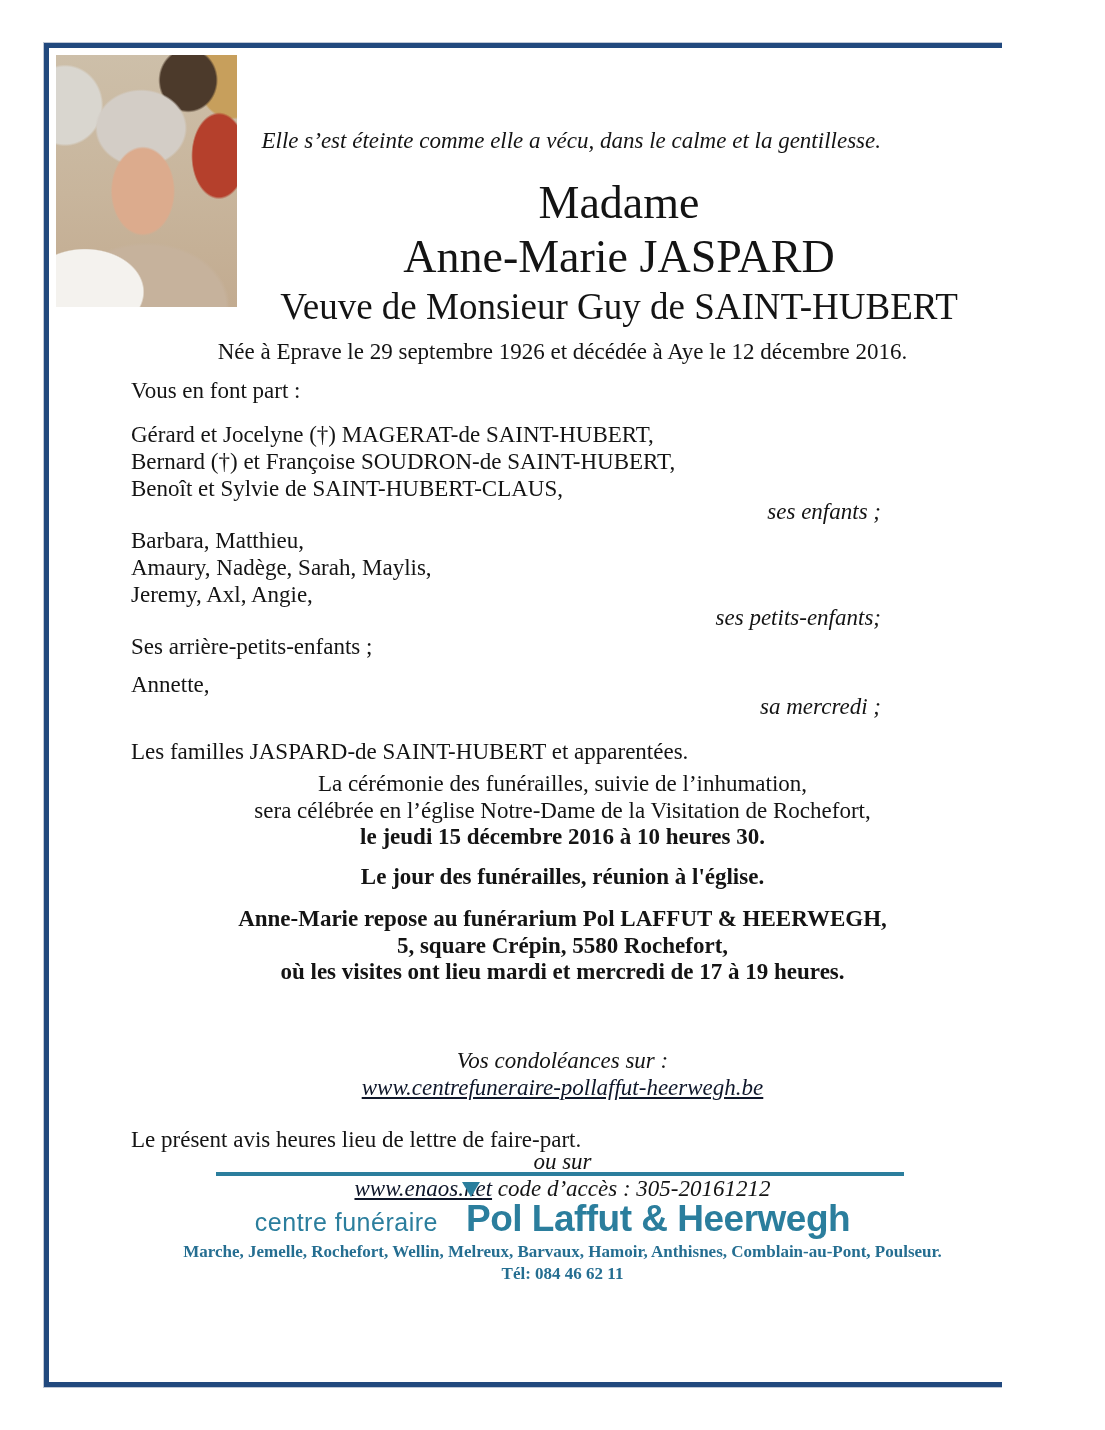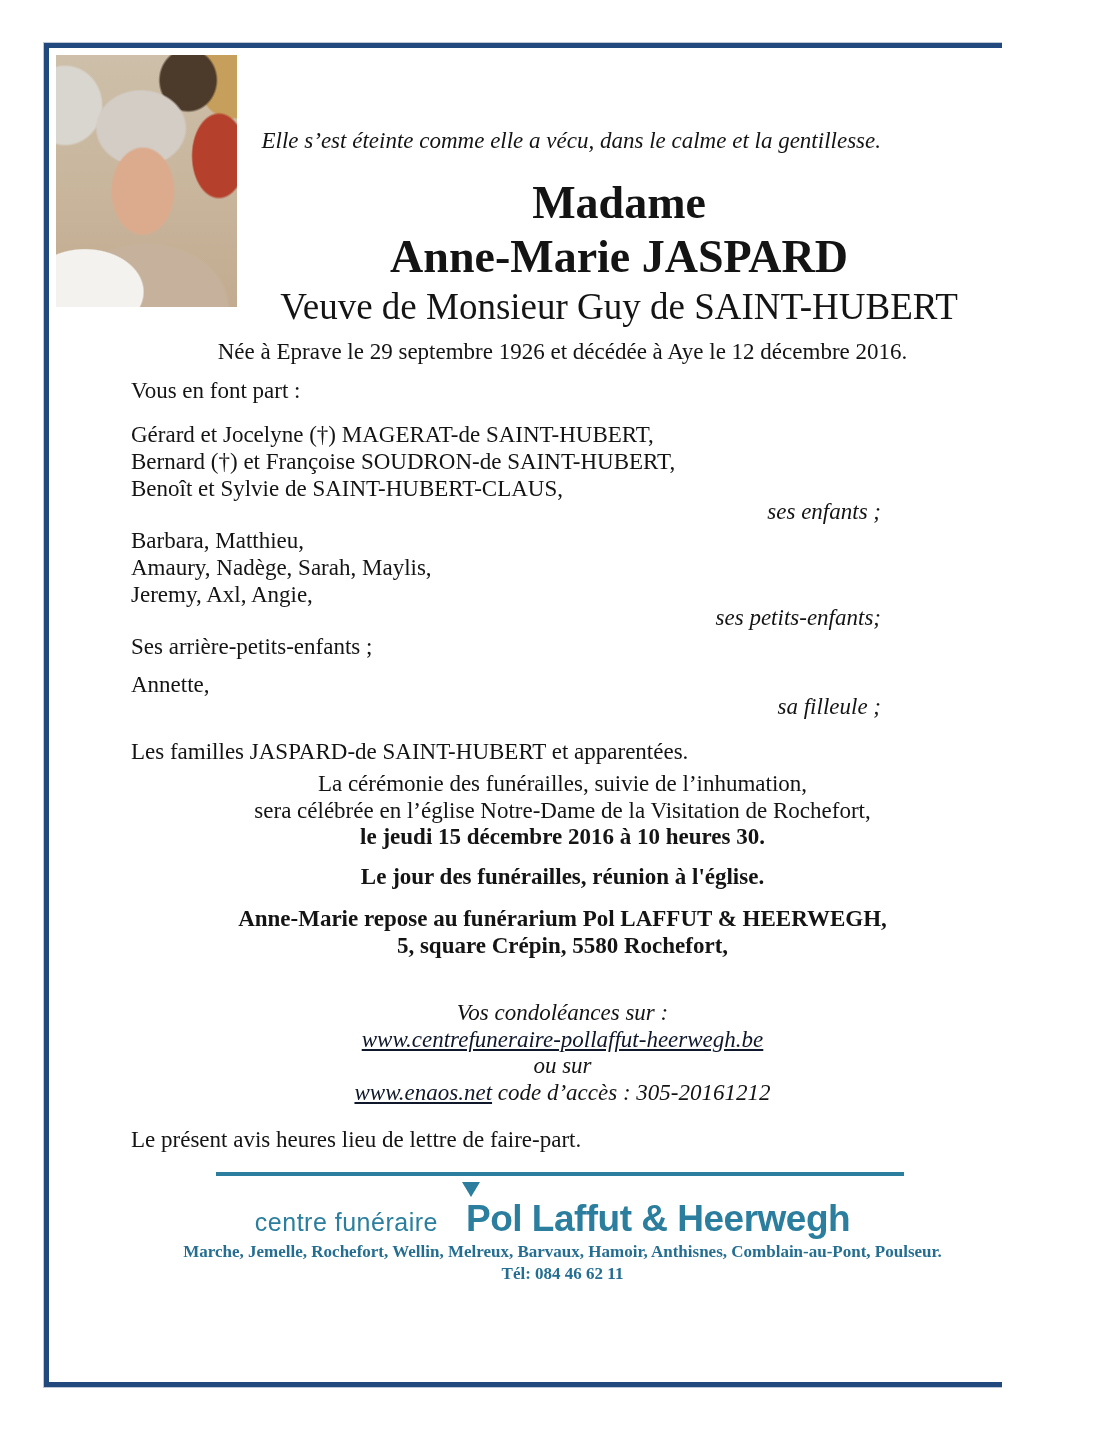--- a/index.html
+++ b/index.html
@@ -27,25 +27,25 @@
       radial-gradient(ellipse 58px 62px at 5% 20%, #d9d6cf 0 62%, rgba(217,214,207,0) 66%),
       linear-gradient(180deg,#cdbfa9 0%,#c8b59c 55%,#c2ab90 100%);
   }
   .abs { position:absolute; }
   .left-col { left:131px; }
   .center-col { left:85px; width:955px; text-align:center; }
   .right-tag { right:121px; text-align:right; font-style:italic; font-size:23px; }
   .body-text { font-size:23px; line-height:27px; }
   .quote { font-style:italic; font-size:23px; }
   .header-block { left:237px; width:764px; text-align:center; }
-  .title-big { font-weight:bold; font-size:46px; line-height:54px; white-space:nowrap; }
+  .title-big { font-weight:normal; font-size:46px; line-height:54px; white-space:nowrap; }
   .subtitle { font-size:37px; line-height:46px; white-space:nowrap; }
   .bold { font-weight:bold; }
   .cline { line-height:26.5px; font-size:23px; }
-  .ital { font-style:italic; }
+  .ital { font-style:italic;margin-top:48px; }
   a.doc-link {
     color:#0f172a; text-decoration:underline; font-style:italic; font-size:23px; cursor:pointer;
   }
   .divider { background:#2b7e9d; height:4px; }
   .brandrow {
     left:49px; width:1007px; display:flex; justify-content:center;
     align-items:baseline; gap:12px;
     font-family:"Liberation Sans","DejaVu Sans",sans-serif; color:#2b7e9d;
   }
   .brand-small { font-size:25px; letter-spacing:0.5px; }
@@ -92,35 +92,36 @@
     <div>Amaury, Nadège, Sarah, Maylis,</div>
     <div>Jeremy, Axl, Angie,</div>
   </div>
 
   <div class="abs right-tag" style="top:605px;">ses petits-enfants;</div>
 
   <div class="abs left-col body-text" style="top:633px;">Ses arrière-petits-enfants ;</div>
 
   <div class="abs left-col body-text" style="top:671px;">Annette,</div>
 
-  <div class="abs right-tag" style="top:694px;">sa filleule ;</div>
+  <div class="abs right-tag" style="top:694px;">sa mercredi ;</div>
 
   <div class="abs left-col body-text" style="top:738px;">Les familles JASPARD-de SAINT-HUBERT et apparentées.</div>
 
   <div class="abs center-col" style="top:771px;">
     <div class="cline">La cérémonie des funérailles, suivie de l’inhumation,</div>
     <div class="cline">sera célébrée en l’église Notre-Dame de la Visitation de Rochefort,</div>
     <div class="cline bold">le jeudi 15 décembre 2016 à 10 heures 30.</div>
   </div>
 
   <div class="abs center-col cline bold" style="top:864px;">Le jour des funérailles, réunion à l'église.</div>
 
   <div class="abs center-col" style="top:906px;">
     <div class="cline bold">Anne-Marie repose au funérarium Pol LAFFUT &amp; HEERWEGH,</div>
     <div class="cline bold">5, square Crépin, 5580 Rochefort,</div>
+    <div class="cline bold">où les visites ont lieu mardi et mercredi de 17 à 19 heures.</div>
   </div>
 
   <div class="abs center-col" style="top:1000px;">
     <div class="cline ital">Vos condoléances sur :</div>
     <div class="cline"><a class="doc-link">www.centrefuneraire-pollaffut-heerwegh.be</a></div>
     <div class="cline ital">ou sur</div>
     <div class="cline">
       <a class="doc-link">www.enaos.net</a>
       <span class="ital" style="font-size:23px;">code d’accès : 305-20161212</span>
     </div>

